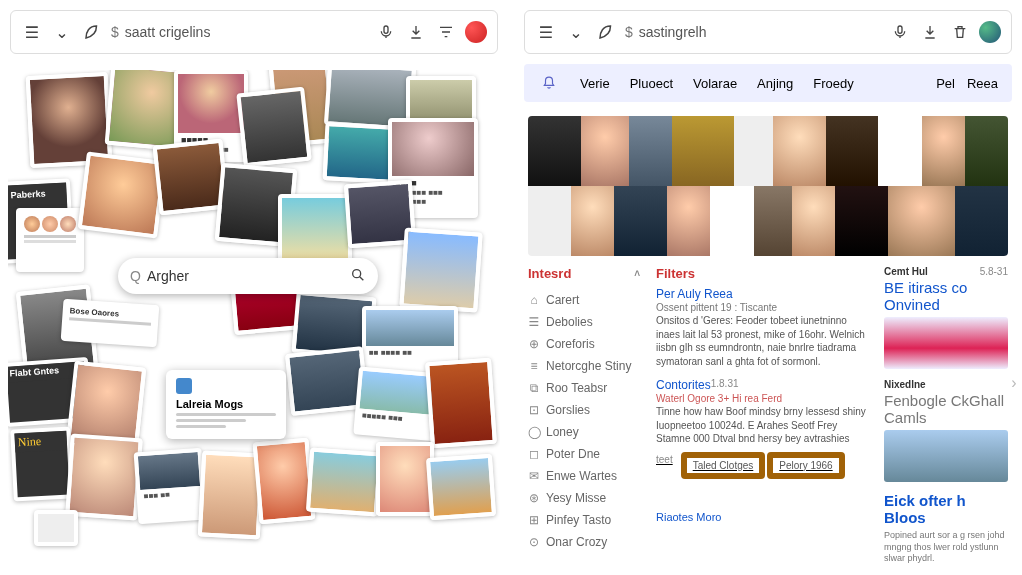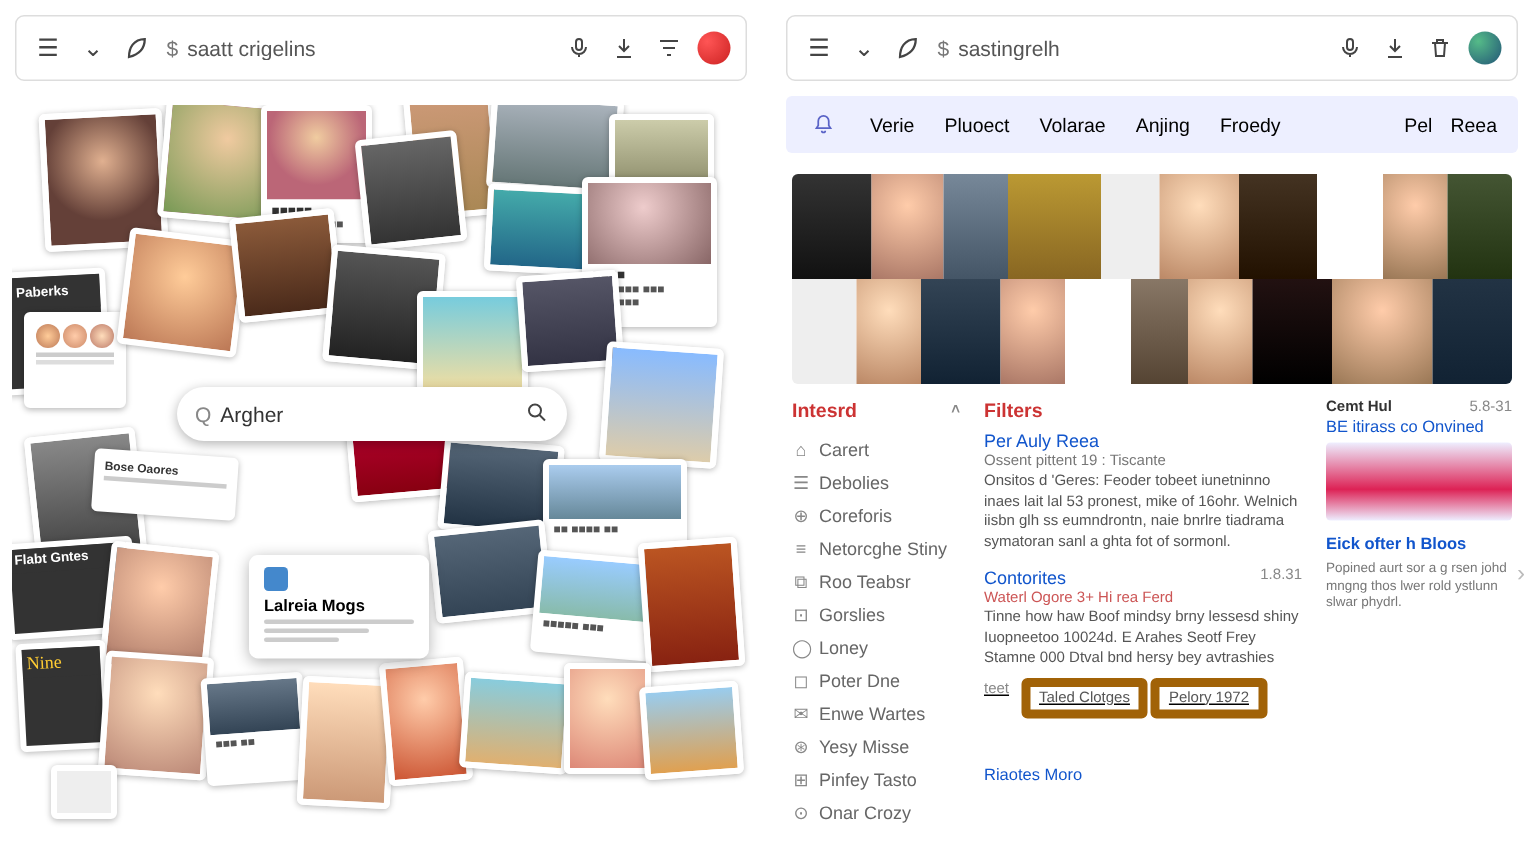--- a/index.html
+++ b/index.html
@@ -56,21 +56,21 @@
   .result .desc { color: #555; font-size: 10px; line-height: 1.35; }
   .chips { display: flex; gap: 2px; margin-top: 6px; text-decoration: underline; }
   .chips span { border: 6px solid #a16207; border-radius: 4px; padding: 2px 6px; font-size: 10px; color: #555; cursor: pointer; }
   .more { color: #15c; font-size: 11px; cursor: pointer; margin-top: 22px; display: inline-block; }
 
   .r-side2 { width: 124px; font-size: 10px; }
   .card { margin-bottom: 10px; }
   .card .ct { display: flex; justify-content: space-between; font-size: 10px; }
   .card .ct .nm { font-weight: 600; color: #333; }
   .card .ct .meta { color: #888; }
-  .card .sub { color: #15c; font-size: 11px; margin: 2px 0 4px; }
+  .card .sub { color: #15c; font-size: 15px; margin: 2px 0 4px; }
   .card .img { width: 100%; height: 52px; border-radius: 3px; margin-bottom: 2px; }
   .arrow-r { position: absolute; right: 2px; top: 368px; width: 12px; height: 30px; display: flex; align-items: center; justify-content: center; color: #bbb; font-size: 16px; cursor: pointer; }
 </style>
 </head>
 <body>
 
 <div class="panel left">
   <div class="topbar">
     <span class="icon-btn">☰</span>
     <span class="icon-btn">⌄</span>
@@ -349,44 +349,51 @@
     </div>
 
     <div class="r-main">
       <h4>Filters</h4>
       <div class="result">
         <div class="t">Per Auly Reea</div>
         <div class="sub">Ossent pittent 19 : Tiscante</div>
         <div class="desc">Onsitos d 'Geres: Feoder tobeet iunetninno inaes lait lal 53 pronest, mike of 16ohr. Welnich iisbn glh ss eumndrontn, naie bnrlre tiadrama symatoran sanl a ghta fot of sormonl.</div>
       </div>
       <div class="result">
-        <div style="display:flex;justify-content:space-between">
+        <div style="display:flex;justify-content:flex-start">
           <div class="t">Contorites</div>
           <div style="color:#888;font-size:10px">1.8.31</div>
         </div>
         <div class="sub" style="color:#c55">Waterl Ogore 3+ Hi rea Ferd</div>
         <div class="desc">Tinne how haw Boof mindsy brny lessesd shiny Iuopneetoo 10024d. E Arahes Seotf Frey Stamne 000 Dtval bnd hersy bey avtrashies</div>
         <div class="chips">
           <span style="border:none;color:#888;padding-left:0">teet</span>
           <span>Taled Clotges</span>
-          <span>Pelory 1972</span>
+          <span>Pelory 1966</span>
         </div>
       </div>
       <span class="more">Riaotes Moro</span>
     </div>
 
     <div class="r-side2">
       <div class="card">
         <div class="ct">
             <span class="nm">Cemt Hul</span>
             <span class="meta">5.8-31</span>
           </div>
         <div class="sub">BE itirass co Onvined</div>
         <div class="img" style="background:linear-gradient(180deg,#eef,#d25 60%,#eef)"></div>
       </div>
       <div class="card">
+        <div class="ct">
+            <span class="nm">Nixedlne</span>
+          </div>
+        <div class="sub" style="color:#777">Fenbogle CkGhall Camls</div>
+        <div class="img" style="background:linear-gradient(180deg,#ace,#689)"></div>
+      </div>
+      <div class="card">
         <div class="sub" style="color:#15c;font-weight:700">Eick ofter h Bloos</div>
         <div style="color:#777;font-size:9px;line-height:1.3">Popined aurt sor a g rsen johd mngng thos lwer rold ystlunn slwar phydrl.</div>
       </div>
     </div>
   </div>
   <div class="arrow-r">›</div>
 </div>
 
 </body></html>

